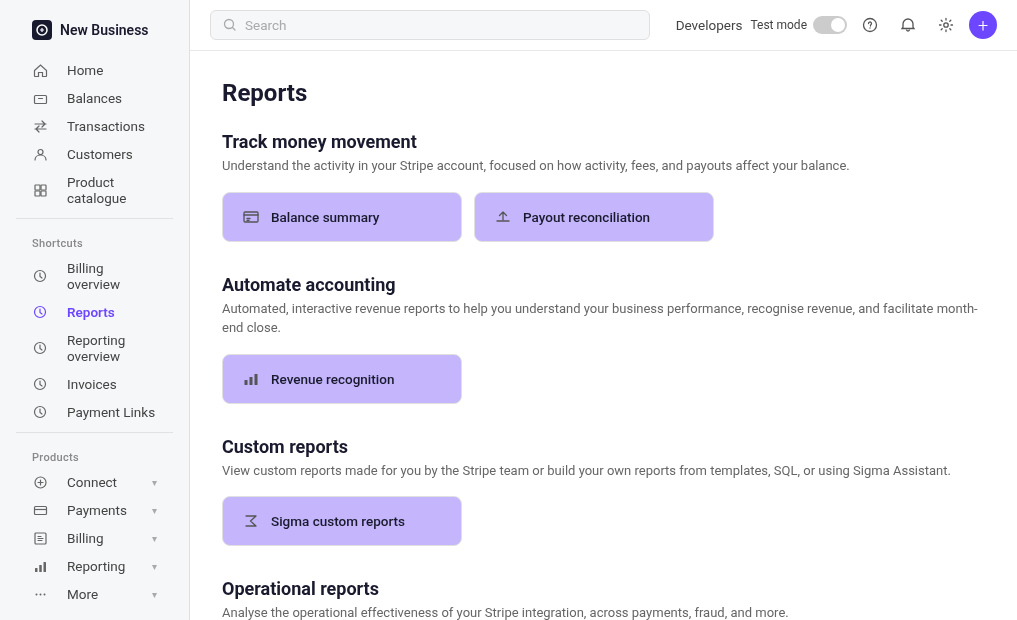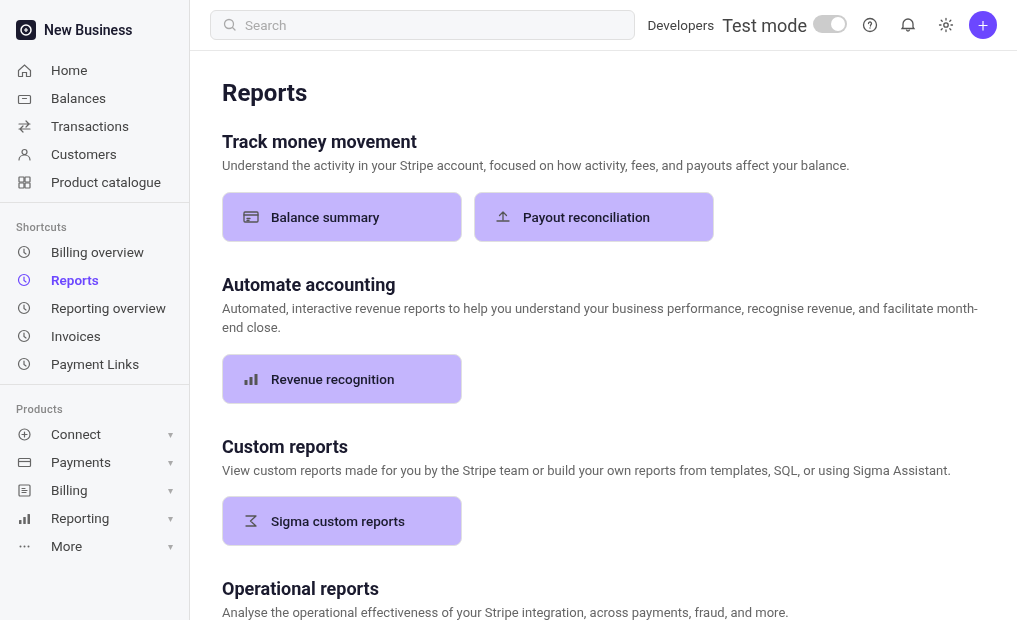--- a/index.html
+++ b/index.html
@@ -6,21 +6,21 @@
     body { font-family: -apple-system, BlinkMacSystemFont, 'Segoe UI', Roboto, sans-serif; font-size: 14px; color: #1a1a2e; background: #fff; display: flex; height: 620px; overflow: hidden; }
 
     
     .sidebar {
       width: 190px;
       min-width: 190px;
       background: #f6f7f9;
       border-right: 1px solid #e0e0e0;
       display: flex;
       flex-direction: column;
-      padding: 12px 0;
+      padding: 12px 16px;
       overflow-y: auto;
       height: 620px;
     }
     .sidebar-brand {
       display: flex;
       align-items: center;
       gap: 8px;
       padding: 8px 16px 16px;
       font-weight: 600;
       font-size: 14px;
@@ -89,21 +89,21 @@
     }
     .topbar-right {
       display: flex;
       align-items: center;
       gap: 8px;
       margin-left: auto;
       color: #444;
       font-size: 13.5px;
     }
     .test-mode {
-      display: flex; align-items: flex-start; gap: 6px; font-size: 18px; color: #444;
+      display: flex; align-items: center; gap: 6px; font-size: 12px; color: #444;
     }
     .toggle {
       width: 34px; height: 18px;
       background: #ccc; border-radius: 9px;
       position: relative; cursor: pointer;
     }
     .toggle::after {
       content: ''; position: absolute;
       width: 14px; height: 14px;
       background: #fff; border-radius: 50%;

